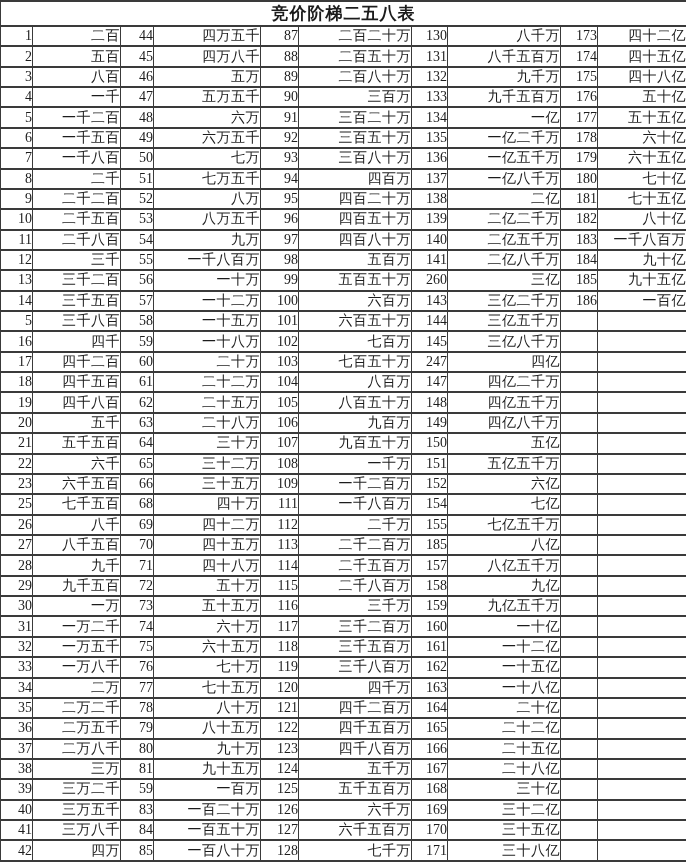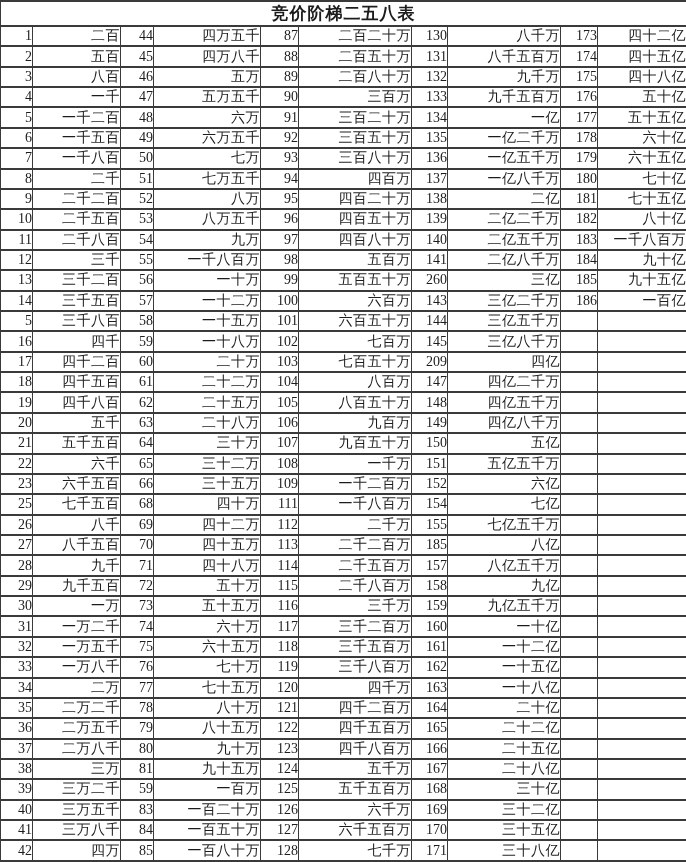--- a/index.html
+++ b/index.html
@@ -274,21 +274,21 @@
           <td class="idx"></td>
           <td class="val"></td>
         </tr>
         <tr class="grid-row">
           <td class="idx">17</td>
           <td class="val">四千二百</td>
           <td class="idx">60</td>
           <td class="val">二十万</td>
           <td class="idx">103</td>
           <td class="val">七百五十万</td>
-          <td class="idx">209</td>
+          <td class="idx">247</td>
           <td class="val">四亿</td>
           <td class="idx"></td>
           <td class="val"></td>
         </tr>
         <tr class="grid-row">
           <td class="idx">18</td>
           <td class="val">四千五百</td>
           <td class="idx">61</td>
           <td class="val">二十二万</td>
           <td class="idx">104</td>

